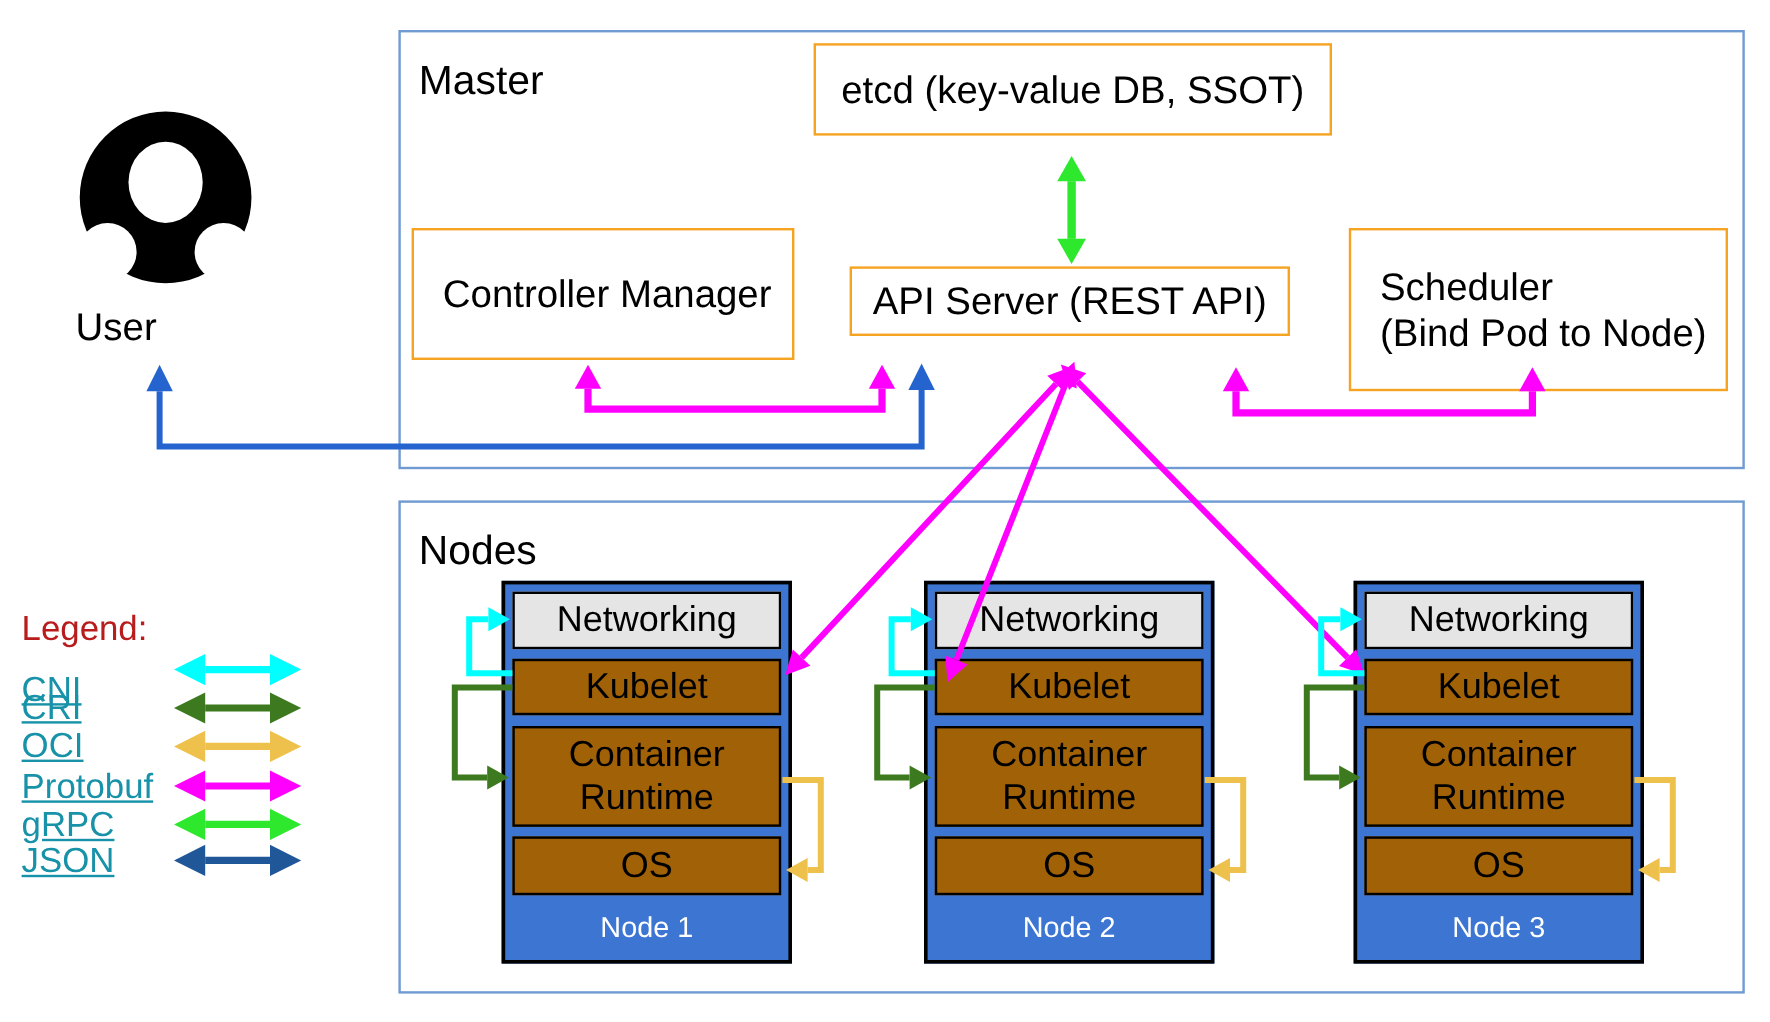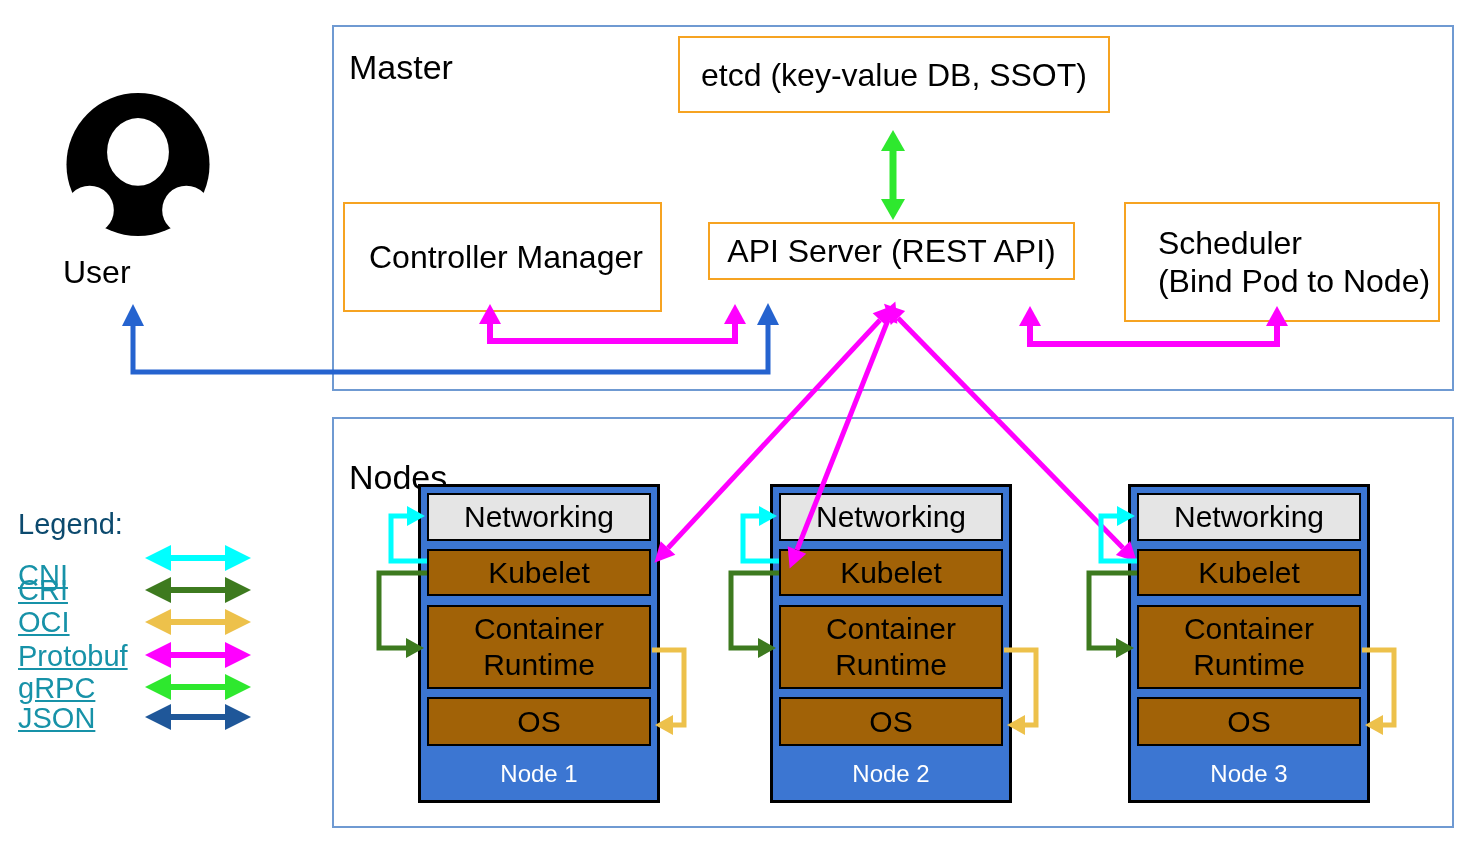--- a/index.html
+++ b/index.html
@@ -7,65 +7,65 @@
     position:relative;width:1475px;height:852px;background:#ffffff;
     font-family:"Liberation Sans","DejaVu Sans",sans-serif;color:#000;overflow:hidden;
   }
   .section{position:absolute;border:2px solid #6f9ad2;box-sizing:border-box;background:#fff;}
   .section-title{position:absolute;font-size:34px;color:#000;white-space:nowrap;}
   .obox{
     position:absolute;border:2px solid #f6a321;background:#fff;box-sizing:border-box;
     display:flex;align-items:center;justify-content:center;text-align:center;
     font-size:32px;line-height:38px;color:#000;
   }
-  .obox.leftalign{justify-content:flex-start;text-align:left;padding-left:24px;margin-top:12px;}
+  .obox.leftalign{justify-content:flex-start;text-align:left;padding-left:24px;}
   .node{
     position:absolute;top:484px;width:242px;height:319px;background:#3c76d2;
     border:3px solid #000;box-sizing:border-box;
   }
   .layer{
     position:absolute;left:6px;right:6px;background:#a16207;border:2px solid #000;
     box-sizing:border-box;display:flex;align-items:center;justify-content:center;
     text-align:center;font-size:30px;line-height:36px;color:#000;
   }
   .layer.networking{background:#e5e5e5;}
   .node-label{
     position:absolute;left:0;right:0;top:260px;bottom:0;display:flex;align-items:center;
     justify-content:center;color:#fff;font-size:24px;
   }
-  .legend-title{position:absolute;left:18px;top:508px;font-size:29px;color:#0c4a6e;text-align:right;}
+  .legend-title{position:absolute;left:18px;top:508px;font-size:29px;color:#b91c1c;text-align:right;}
   .legend-link{
     position:absolute;left:18px;height:34px;font-size:29px;text-decoration:underline;
     color:#1792a8;white-space:nowrap;cursor:pointer;
   }
   .user-label{position:absolute;left:63px;top:254px;width:150px;text-align:left;font-size:32px;}
   #arrows{position:absolute;left:0;top:0;pointer-events:none;}
 </style>
 </head>
 <body>
 
 <div id="canvas">
 
   <div class="section" style="left:332px;top:25px;width:1122px;height:366px;"></div>
   <div class="section-title" style="left:349px;top:48px;">Master</div>
 
   <div class="section" style="left:332px;top:417px;width:1122px;height:411px;"></div>
-  <div class="section-title" style="left:349px;top:440px;margin-top:18px;">Nodes</div>
+  <div class="section-title" style="left:349px;top:440px;">Nodes</div>
 
   <div class="obox" style="left:678px;top:36px;width:432px;height:77px;">etcd (key-value DB, SSOT)</div>
 
   <div class="obox leftalign" style="left:343px;top:190px;width:319px;height:110px;">
     <span>
       <span>Controller Manager</span><br>
     </span>
   </div>
 
   <div class="obox" style="left:708px;top:222px;width:367px;height:58px;">API Server (REST API)</div>
 
-  <div class="obox leftalign" style="left:1124px;top:190px;width:316px;height:120px;justify-content:center;">
+  <div class="obox leftalign" style="left:1124px;top:190px;width:316px;height:136px;">
     <span>
       <span>Scheduler</span><br>
       <span>(Bind Pod to Node)</span>
     </span>
   </div>
 
   <svg viewBox="0 0 150 150" style="position:absolute;left:63px;top:92px;width:150px;height:145px;">
     <circle cx="75" cy="75" r="74" fill="#000"></circle>
     <ellipse cx="75" cy="62" rx="32" ry="35" fill="#fff"></ellipse>
     <circle cx="25" cy="122" r="25" fill="#fff"></circle>

